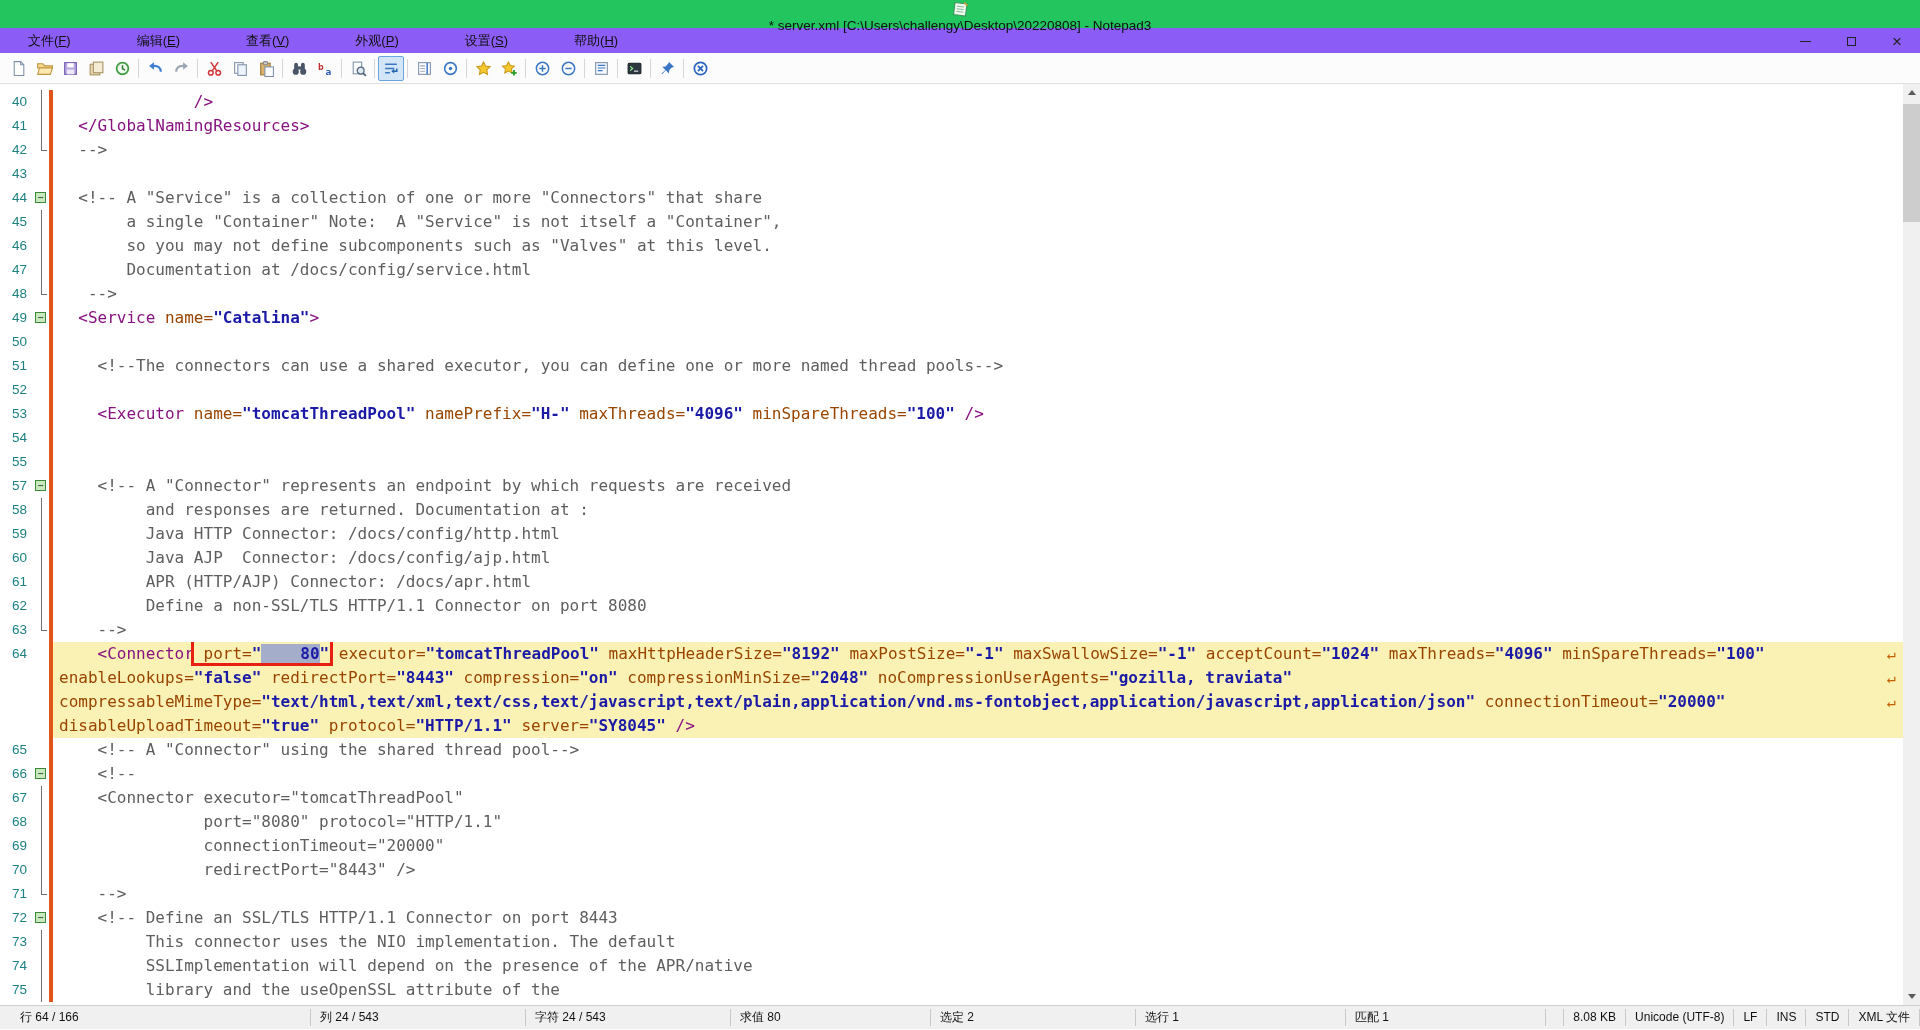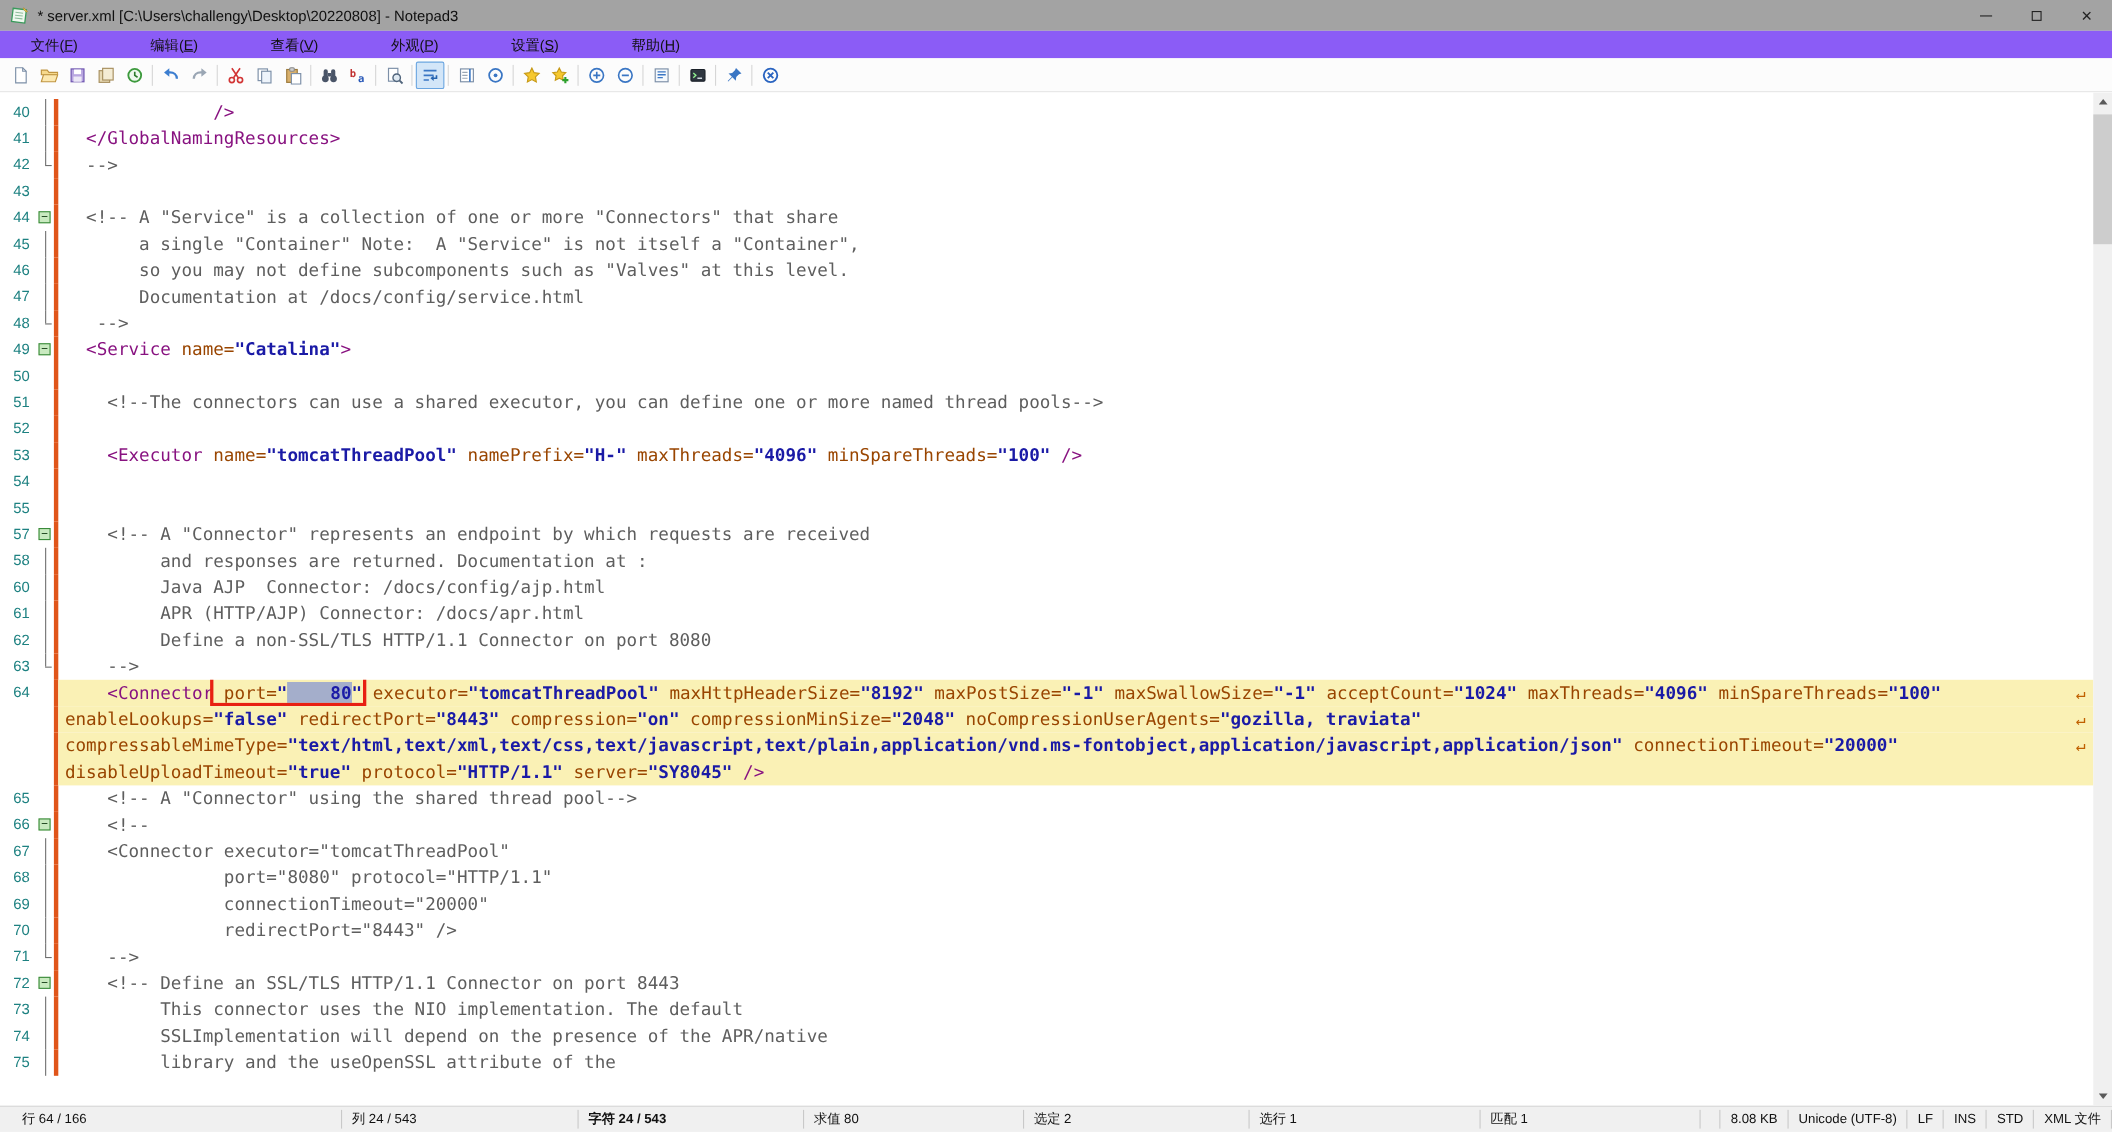--- a/index.html
+++ b/index.html
@@ -1,20 +1,20 @@
 <!DOCTYPE html>
 <html><head>
 <meta charset="utf-8">
 <style>
   * { box-sizing: border-box; }
   html,body { margin:0; padding:0; width:1920px; height:1030px; overflow:hidden;
     font-family:"Liberation Sans","DejaVu Sans",sans-serif; background:#fff; }
 
   
-  .titlebar { height:28px; display:flex; align-items:center; background:#a3a3a3; }
+  .titlebar { height:28px; display:flex; align-items:center; background:#22c55e;flex-direction:column; }
   .app-icon { width:18px; height:18px; margin:0 7px 0 9px; flex:0 0 auto; }
   .title-text { font-size:13.5px; color:#101010; white-space:nowrap; }
   .win-controls { margin-left:auto; display:flex; height:100%; }
   .win-btn { width:46px; height:100%; display:flex; align-items:center; justify-content:center; color:#222; }
   .glyph-min { width:11px; height:1px; background:#222; display:block; }
   .glyph-max { width:9px; height:9px; border:1px solid #222; display:block; }
   .glyph-close { font-size:17px; line-height:1; color:#222; }
 
   
   .menubar { height:25px; display:flex; align-items:center; background:#8b5cf6; padding-left:19px;gap:48px; }
@@ -436,20 +436,26 @@
         <div class="cell-bar"></div>
         <div class="cell-text"><span class="s-com">    &lt;!-- A "Connector" represents an endpoint by which requests are received</span></div>
       </div>
       <div class="row">
         <div class="cell-num">58</div>
         <div class="cell-fold fold-line"></div>
         <div class="cell-bar"></div>
         <div class="cell-text"><span class="s-com">         and responses are returned. Documentation at :</span></div>
       </div>
       <div class="row">
+        <div class="cell-num">59</div>
+        <div class="cell-fold fold-line"></div>
+        <div class="cell-bar"></div>
+        <div class="cell-text"><span class="s-com">         Java HTTP Connector: /docs/config/http.html</span></div>
+      </div>
+      <div class="row">
         <div class="cell-num">60</div>
         <div class="cell-fold fold-line"></div>
         <div class="cell-bar"></div>
         <div class="cell-text"><span class="s-com">         Java AJP  Connector: /docs/config/ajp.html</span></div>
       </div>
       <div class="row">
         <div class="cell-num">61</div>
         <div class="cell-fold fold-line"></div>
         <div class="cell-bar"></div>
         <div class="cell-text"><span class="s-com">         APR (HTTP/AJP) Connector: /docs/apr.html</span></div>
@@ -568,21 +574,21 @@
     <div class="vs-thumb"></div>
     <div class="vs-down">
         <span class="tri-down"></span>
       </div>
   </div>
 </div>
 
 <div class="statusbar" id="statusbar">
     <div class="sb" style="width: 300px;">行  64 / 166</div>
     <div class="sb" style="width: 215px;">列  24 / 543</div>
-    <div class="sb" style="width: 205px; font-weight: bold;">字符  24 / 543</div>
+    <div class="sb" style="width: 205px;">字符  24 / 543</div>
     <div class="sb" style="width: 200px;">求值  80</div>
     <div class="sb" style="width: 205px;">选定  2</div>
     <div class="sb" style="width: 210px;">选行  1</div>
     <div class="sb" style="width: 200px;">匹配  1</div>
     <div class="sb-spacer"></div>
     <div class="sb">8.08 KB</div>
     <div class="sb">Unicode (UTF-8)</div>
     <div class="sb">LF</div>
     <div class="sb">INS</div>
     <div class="sb">STD</div>

